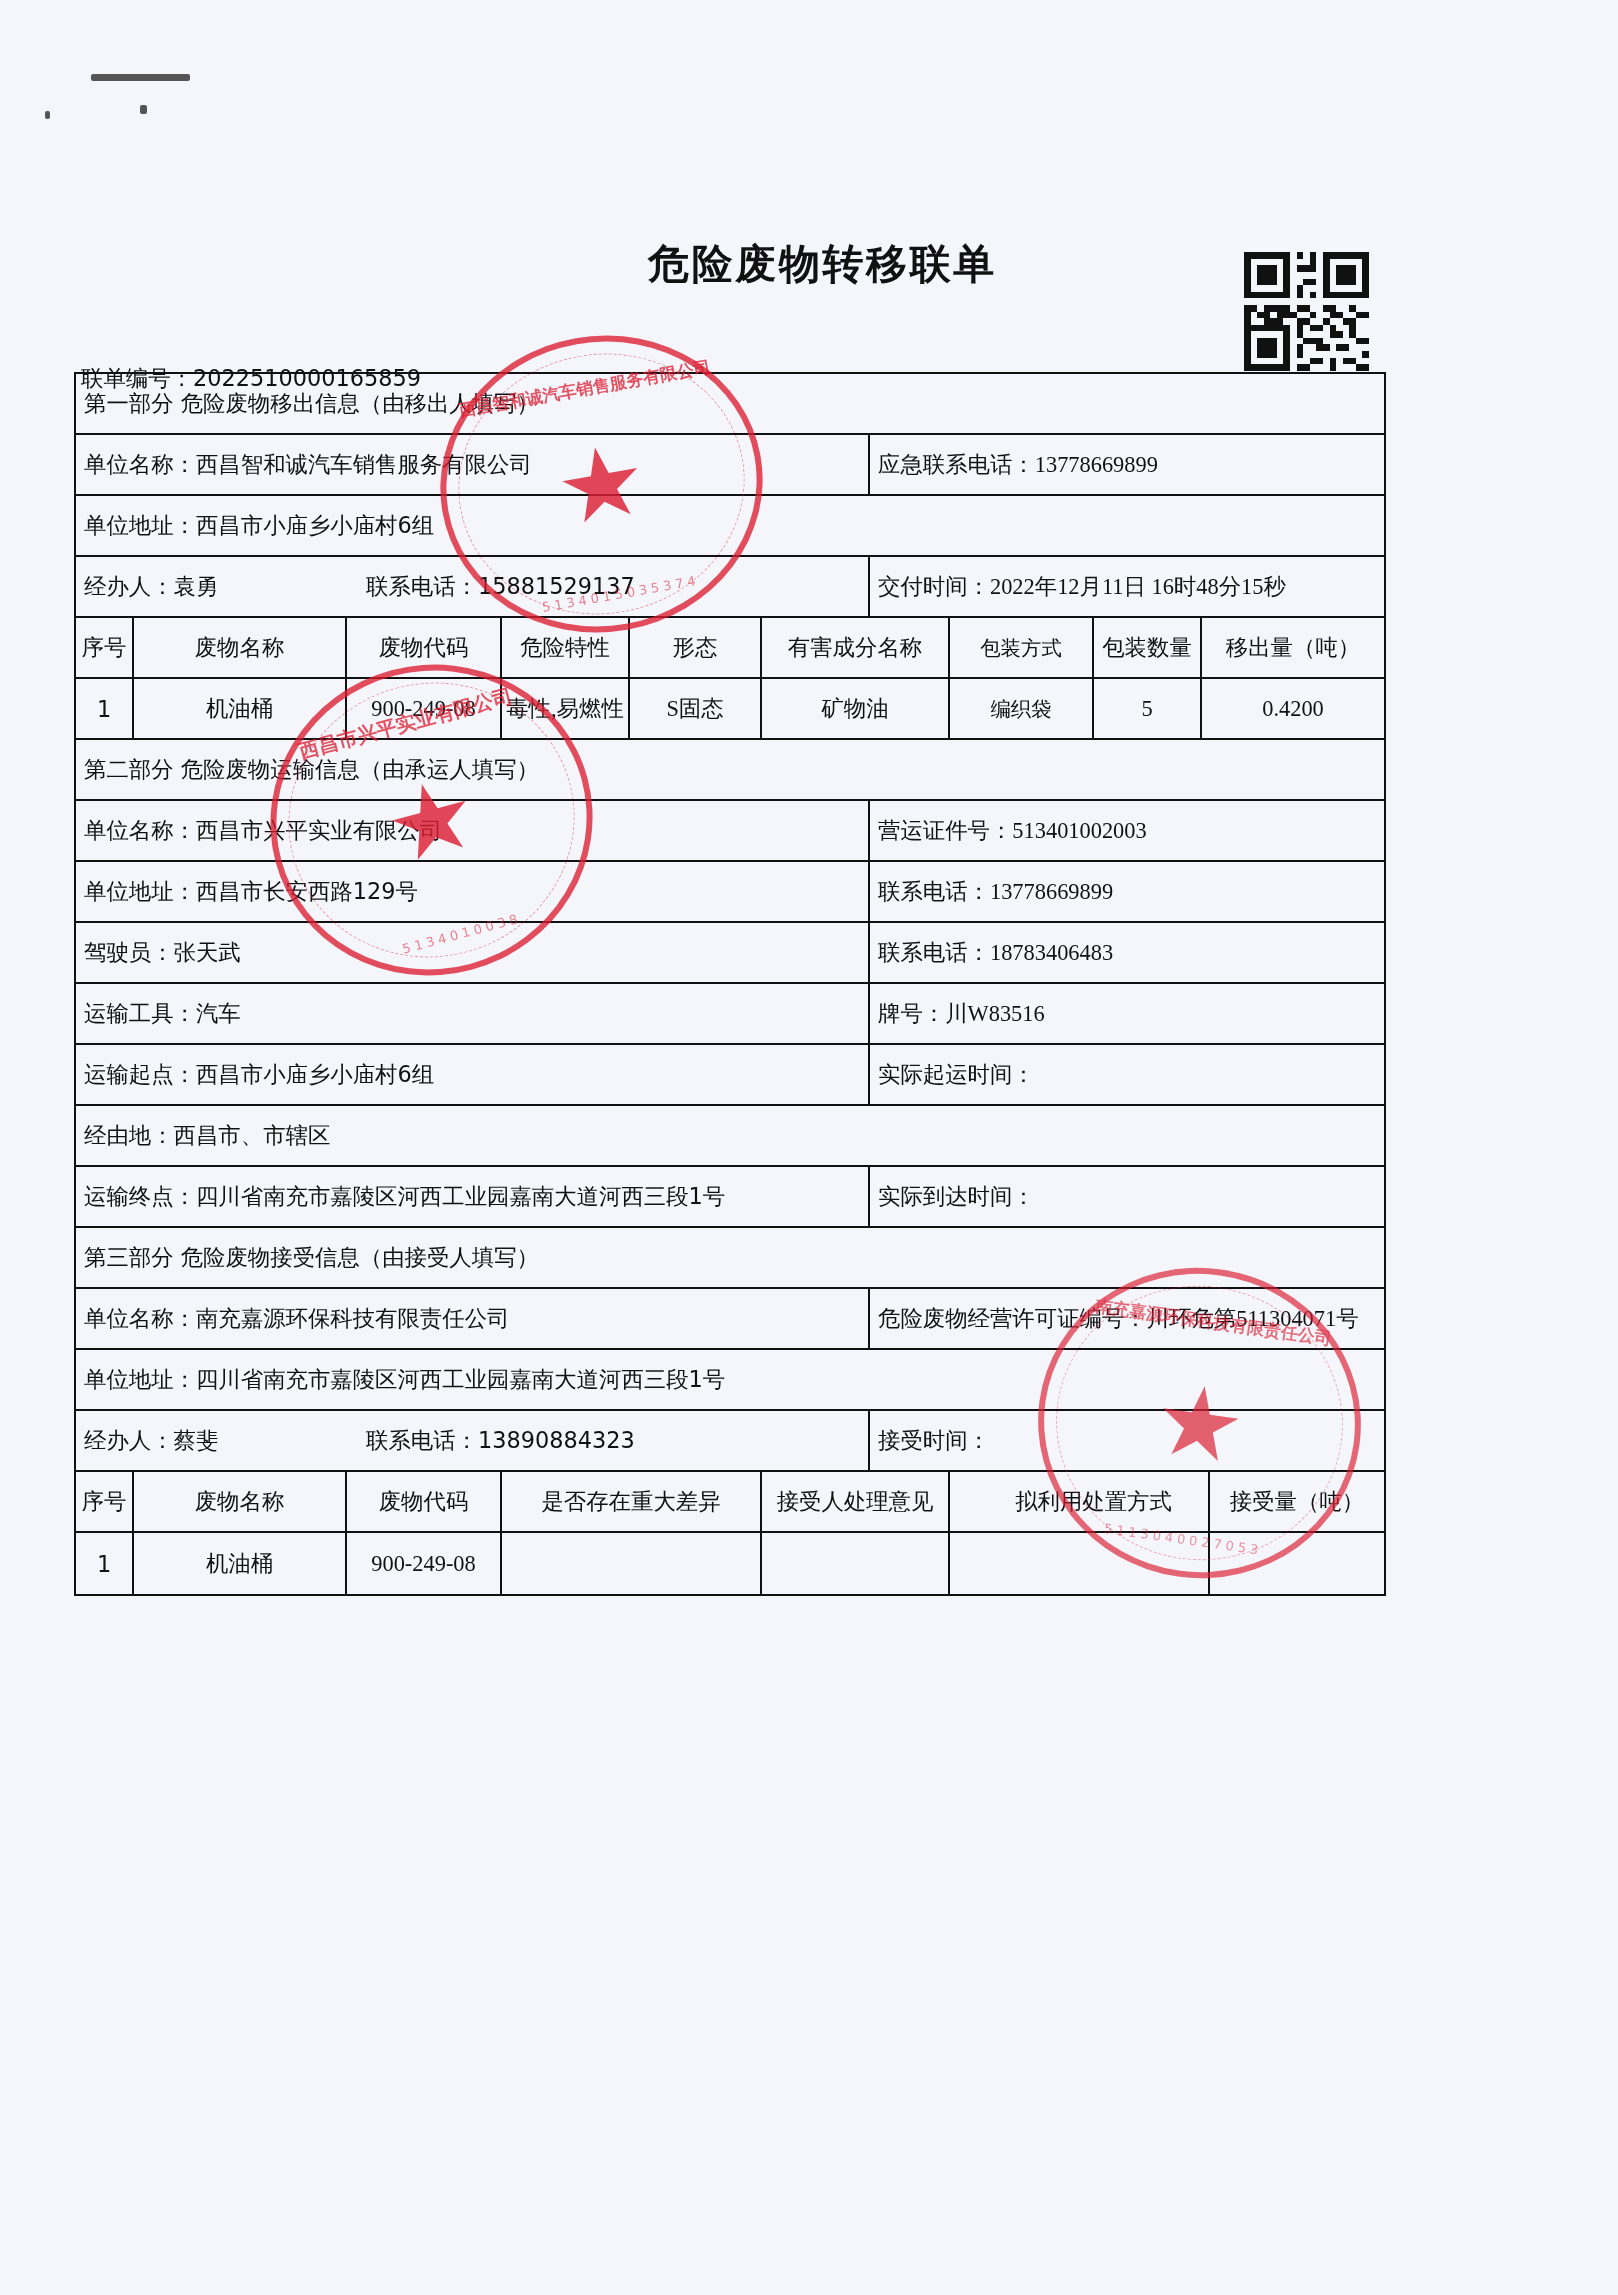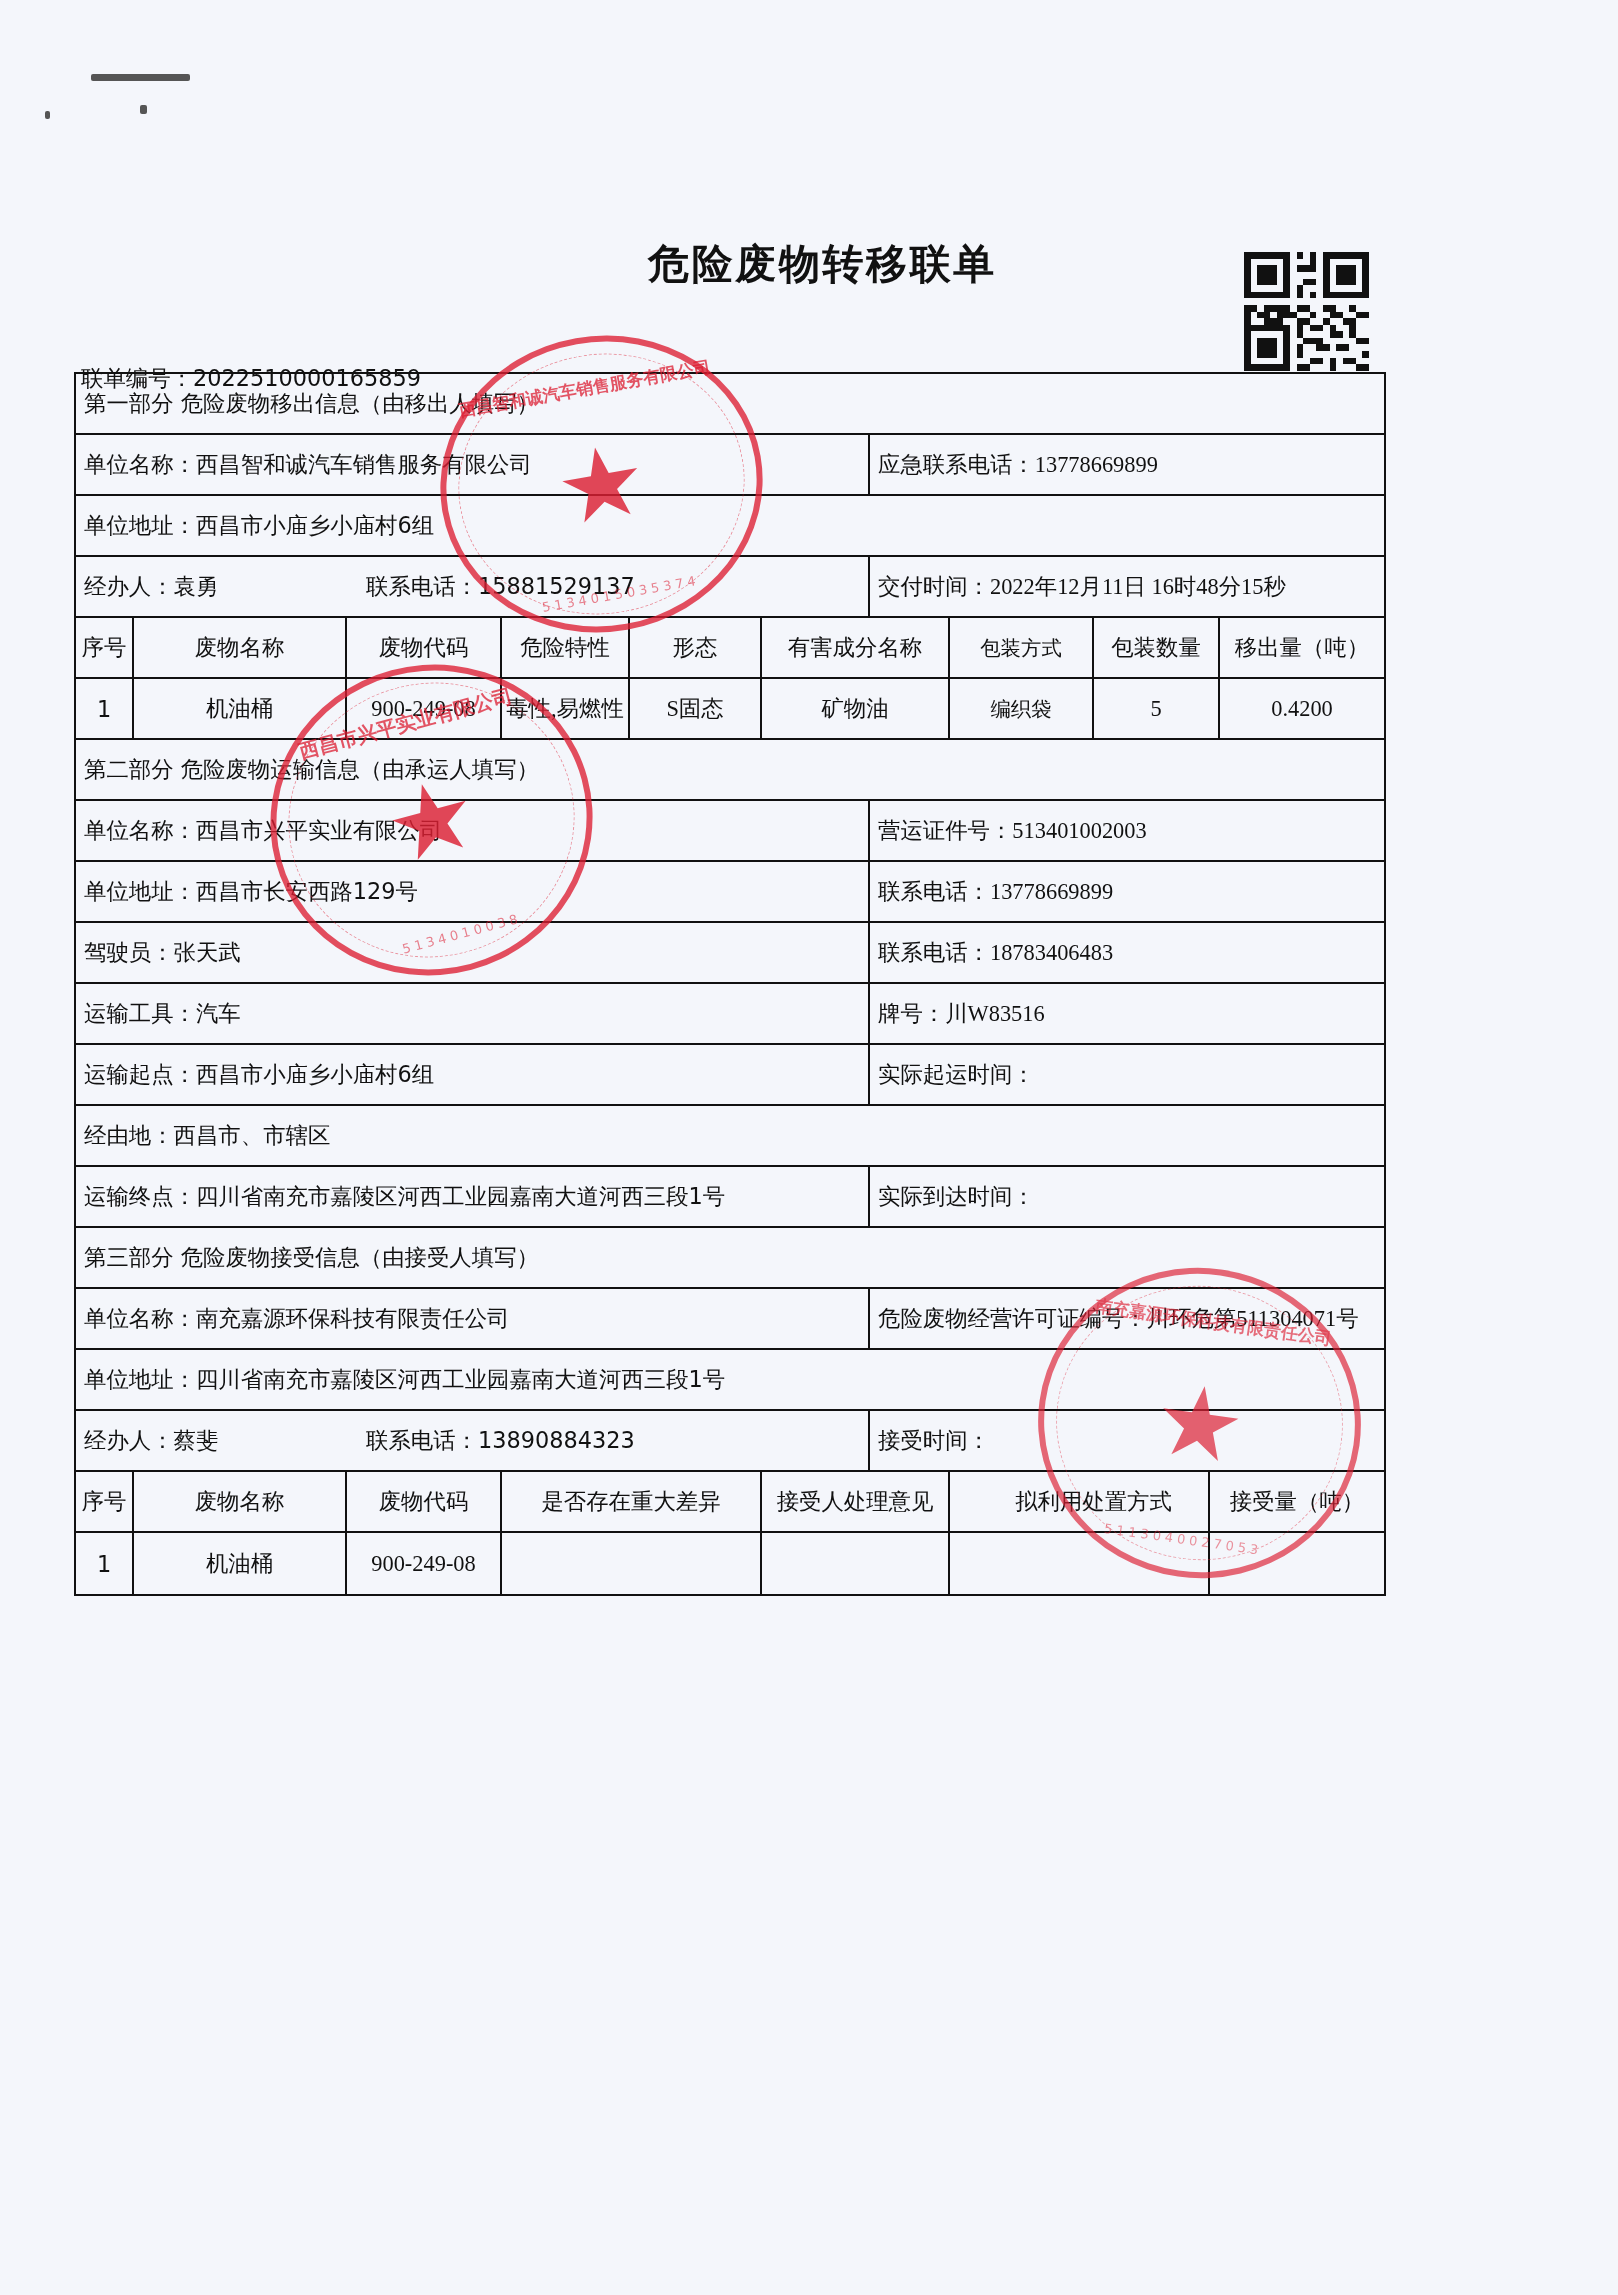--- a/index.html
+++ b/index.html
@@ -25,21 +25,21 @@
   .cell {
     box-sizing:border-box; display:flex; align-items:center; padding-left:8px;
     font-size:22.4px; white-space:nowrap; overflow:hidden;
   }
   .cell + .cell { border-left:2.6px solid #111;font-family:Liberation Serif, serif; }
   .left { width:792px; }
   .right { flex:1; }
   .full { flex:1; }
   .center { justify-content:center; padding-left:0; }
   .c1 { width:56px; } .c2 { width:213px; } .c3 { width:155px; } .c4 { width:128px; }
-  .c5 { width:132px; } .c6 { width:188px; } .c7 { width:144px; } .c8 { width:126px; } .c9 { flex:1; }
+  .c5 { width:132px; } .c6 { width:188px; } .c7 { width:144px; } .c8 { width:108px; } .c9 { flex:1; }
   .d4 { width:260px; } .d5 { width:188px; } .d6 { width:260px;padding-left:29px; } .d7 { flex:1; }
   .seal {
     position:absolute; border-radius:50%; border:6px solid rgba(220,30,50,0.78);
     box-sizing:border-box; pointer-events:none;
   }
   .seal .inner {
     position:absolute; inset:12px; border-radius:50%;
     border:1.3px dashed rgba(220,30,50,0.45);
   }
   .seal .star {

